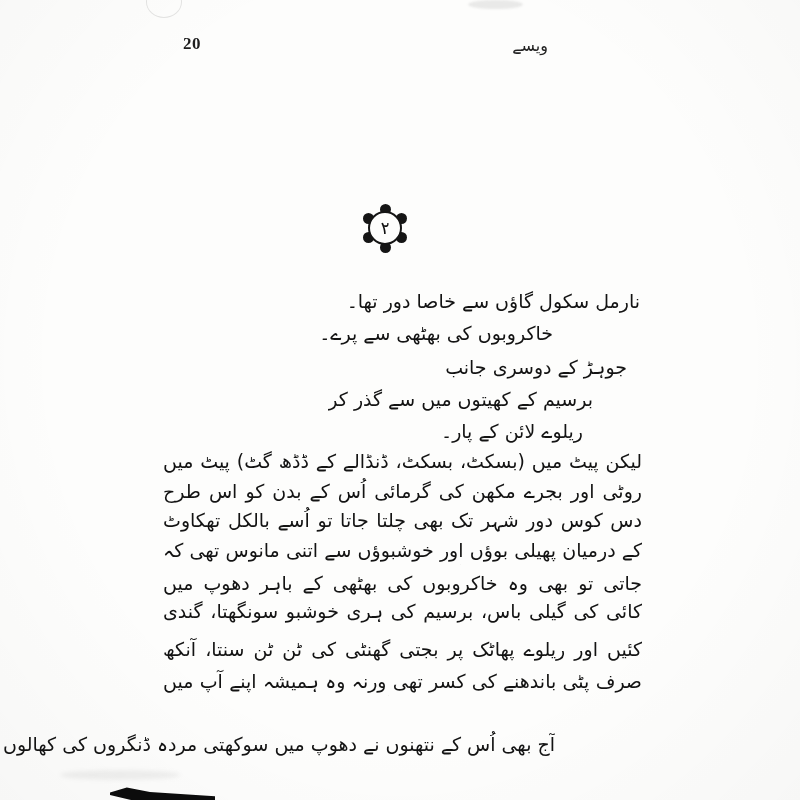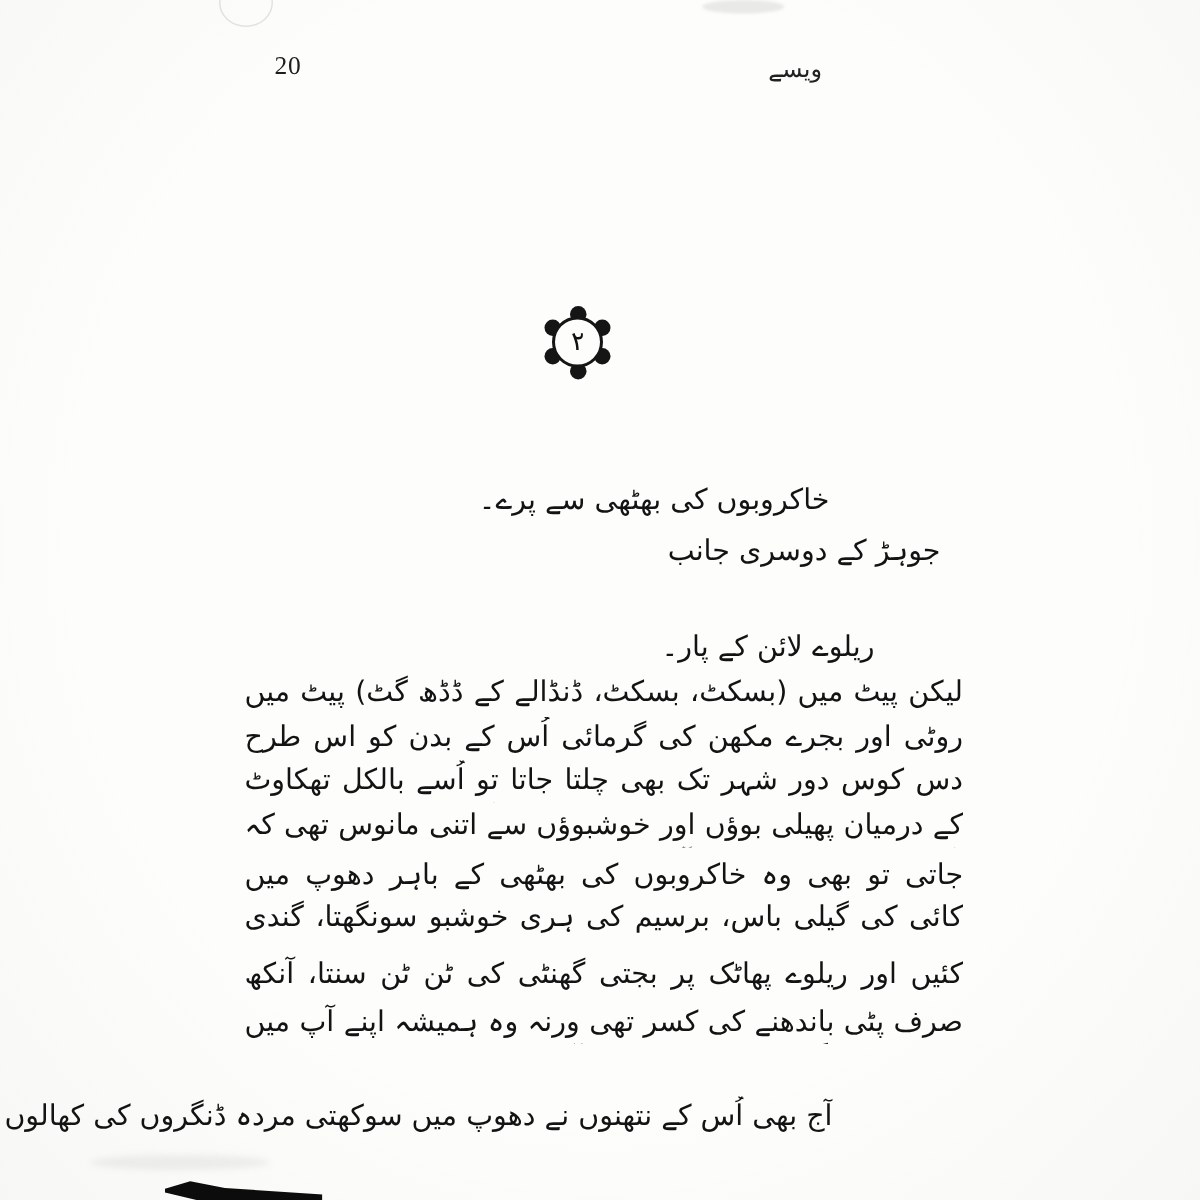--- a/index.html
+++ b/index.html
@@ -12,21 +12,21 @@
     position:relative; width:800px; height:800px;
     background:
       radial-gradient(ellipse at 50% 45%, rgba(255,255,255,0) 60%, rgba(0,0,0,0.025) 100%),
       #fdfdfc;
     color:#161616;
   }
 
   
   .page-number {
     position:absolute; left:183px; top:34px;
-    font-size:17px; font-weight:normal; letter-spacing:0.5px;
+    font-size:17px; font-weight:bold; letter-spacing:0.5px;
     color:#1d1d1d;
   }
   .running-title {
     position:absolute; right:252px; top:36px;
     font-size:16px; direction:rtl;
     font-family:"DejaVu Sans", "Liberation Serif", serif;
     color:#222;
   }
 
   
@@ -113,22 +113,24 @@
   <div class="ornament">
     <span class="dot d1"></span>
     <span class="dot d2"></span>
     <span class="dot d3"></span>
     <span class="dot d4"></span>
     <span class="dot d5"></span>
     <span class="dot d6"></span>
     <div class="ring">۲</div>
   </div>
 
+  <div class="uline verse v1">نارمل سکول گاؤں سے خاصا دور تھا۔</div>
   <div class="uline verse v2">خاکروبوں کی بھٹھی سے پرے۔</div>
   <div class="uline verse v3">جوہڑ کے دوسری جانب</div>
+  <div class="uline verse v4">برسیم کے کھیتوں میں سے گذر کر</div>
   <div class="uline verse v5">ریلوے لائن کے پار۔</div>
 
   <div class="uline just b1">لیکن پیٹ میں (بسکٹ، بسکٹ، ڈنڈالے کے ڈڈھ گٹ) پیٹ میں تنور کی باسی</div>
   <div class="uline just b2">روٹی اور بجرے مکھن کی گرمائی اُس کے بدن کو اس طرح حدّت دیتی کہ وہ نارمل سکول تو کیا</div>
   <div class="uline just b3">دس کوس دور شہر تک بھی چلتا جاتا تو اُسے بالکل تھکاوٹ نہ ہوتی۔ اس کی ناک گھر اور سکول</div>
   <div class="uline just b4">کے درمیان پھیلی بوؤں اور خوشبوؤں سے اتنی مانوس تھی کہ اگر اس کی آنکھوں پر پٹی باندھ دی</div>
   <div class="uline just b5">جاتی تو بھی وہ خاکروبوں کی بھٹھی کے باہر دھوپ میں سوکھتی کھالوں کی بُو، جوہڑ پر تیرتی</div>
   <div class="uline just b6">کائی کی گیلی باس، برسیم کی ہری خوشبو سونگھتا، گندی نالیوں میں کلکاریاں مارتی بطخوں کی کئیں</div>
   <div class="uline just b7">کئیں اور ریلوے پھاٹک پر بجتی گھنٹی کی ٹن ٹن سنتا، آنکھ مچولی کھیلتا سکول پہنچ جاتا۔ ویسے</div>
   <div class="uline just b8">صرف پٹی باندھنے کی کسر تھی ورنہ وہ ہمیشہ اپنے آپ میں مگن، اَدھ کھلی آنکھوں سے صرف</div>

